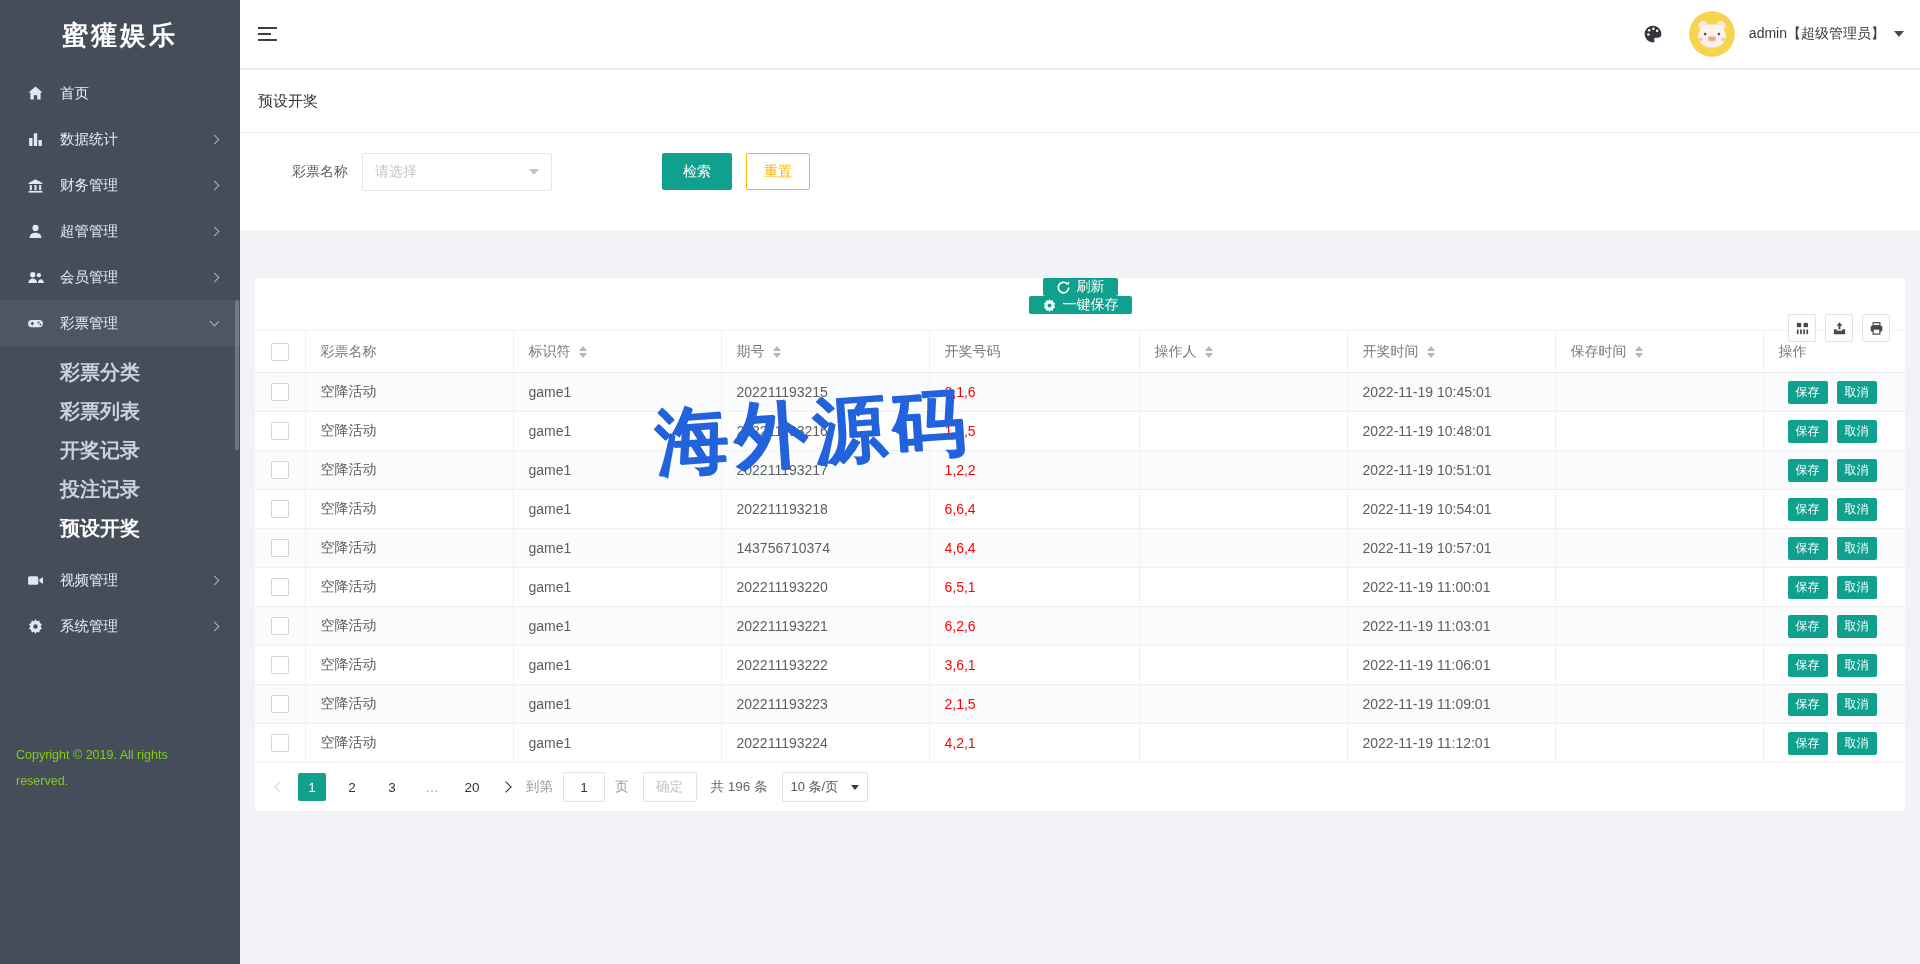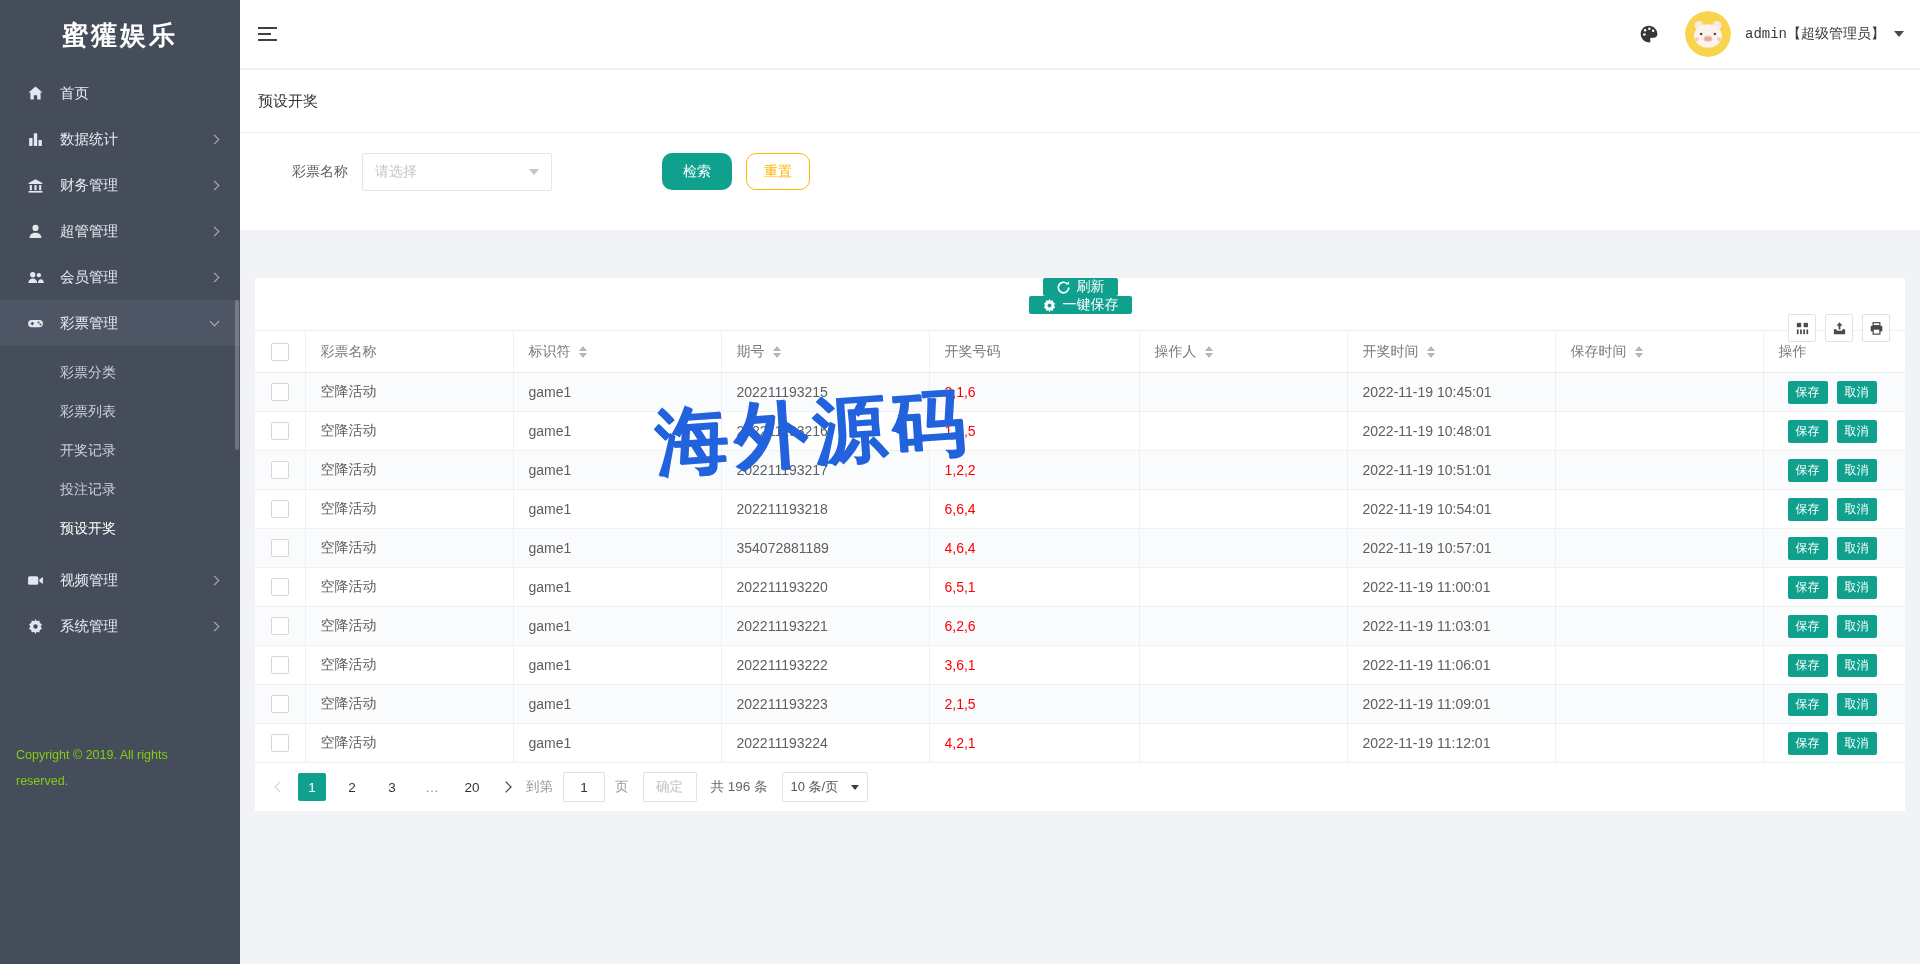--- a/index.html
+++ b/index.html
@@ -12,45 +12,45 @@
   .logo { height:70px; display:flex; align-items:center; justify-content:center; color:#fff; font-size:26px; font-weight:bold; letter-spacing:3px; }
   .menu-item { height:46px; display:flex; align-items:center; padding:0 22px 0 26px; cursor:pointer; color:#e8ebf1; font-size:14.5px; }
   .menu-item.active { background:#4e5665; }
   .mi-icon { width:18px; height:18px; margin-right:16px; display:inline-flex; align-items:center; justify-content:center; }
   .mi-icon svg { width:17px; height:17px; fill:#e3e7ee; }
   .mi-label { flex:1; }
   .chev { width:7px; height:7px; border-top:1.6px solid #aeb5c0; border-right:1.6px solid #aeb5c0; display:inline-block; }
   .chev.right { transform:rotate(45deg); }
   .chev.down { transform:rotate(135deg); margin-top:-4px; }
   .submenu { padding:7px 0 9px; }
-  .submenu-item { height:39px; line-height:39px; padding-left:60px; color:#ccd2dc; font-size:14px; cursor:pointer; }
+  .submenu-item { height:39px; line-height:39px; padding-left:60px; color:#ccd2dc; font-size:20px; cursor:pointer;font-weight:bold; }
   .submenu-item.sub-active { color:#ffffff; }
   .copyright { position:absolute; left:16px; top:742px; width:195px; color:#84cc16; font-size:12.5px; line-height:26px; }
   .sb-scroll { position:absolute; right:1px; top:300px; width:4px; height:150px; border-radius:2px; background:rgba(255,255,255,.22); }
 
   
   .main { flex:1; position:relative; display:flex; flex-direction:column; }
   .topbar { height:70px; background:#fff; display:flex; align-items:center; padding:0 16px 0 18px; border-bottom:2px solid #eef0f4; }
   .burger { width:20px; cursor:pointer; }
   .burger span { display:block; height:2px; background:#3c3f45; margin-bottom:4px; width:19px; }
   .burger span:nth-child(2) { width:13px; }
   .burger span:last-child { margin-bottom:0; }
-  .tb-right { margin-left:auto; display:flex; align-items:center;font-family:Liberation Mono, monospace; }
+  .tb-right { margin-left:auto; display:flex; align-items:center; }
   .theme-icon { width:20px; height:20px; margin-right:26px; cursor:pointer; display:inline-flex; }
   .avatar { width:46px; height:46px; border-radius:50%; overflow:hidden; cursor:pointer; display:inline-flex; }
   .user-name { margin-left:14px; font-size:14px; color:#3a3a3a; cursor:pointer; }
   .caret-down { width:0; height:0; border-left:5px solid transparent; border-right:5px solid transparent; border-top:6px solid #4a4a4a; margin-left:9px; display:inline-block; }
 
   .title-card { background:#fff; }
   .title-row { height:63px; display:flex; align-items:center; padding-left:18px; font-size:15px; color:#333; border-bottom:1px solid #eeeeee; }
   .filter-row { height:97px; display:flex; align-items:center; padding:0 0 20px 52px; }
   .filter-label { font-size:14px; color:#5f5f5f; }
   .select-box { width:190px; height:38px; border:1px solid #e6e6e6; border-radius:2px; background:#fff; display:flex; align-items:center; justify-content:space-between; padding:0 12px; color:#c6c6c6; font-size:14px; margin-left:14px; cursor:pointer;text-align:center; }
   .sel-caret { width:0; height:0; border-left:5px solid transparent; border-right:5px solid transparent; border-top:6px solid #c4c4c4; }
-  .btn { cursor:pointer; border:none; border-radius:10px; font-family:inherit; }
+  .btn { cursor:pointer; border:none; border-radius:2px; font-family:inherit; }
   .btn-search { margin-left:110px; width:70px; height:37px; background:#0fa18e; color:#fff; font-size:14px; }
   .btn-reset { margin-left:14px; width:64px; height:37px; background:#fff; border:1px solid #ffb800; color:#ffb800; font-size:14px; }
 
   .gap { height:48px; }
   .table-card { background:#fff; margin:0 15px; width:1650px; }
   .card-toolbar { height:52px; display:flex; align-items:center; padding:0 15px;flex-direction:column; }
   .btn-teal-ic { height:32px; display:inline-flex; align-items:center; gap:6px; background:#0fa18e; color:#fff; padding:0 13px; font-size:14px; border-radius:2px; }
   .btn-teal-ic svg { width:15px; height:15px; }
   .ml10 { }
   .tool-right { margin-left:auto; display:flex; gap:9px; }
@@ -407,21 +407,21 @@
               <td>2022-11-19 10:54:01</td>
               <td></td>
               <td class="act-cell"><button class="btn-mini">保存</button><button class="btn-mini">取消</button></td>
             </tr>
             <tr>
               <td class="cb-cell">
                 <div class="cb"></div>
               </td>
               <td>空降活动</td>
               <td>game1</td>
-              <td>354072881189</td>
+              <td>143756710374</td>
               <td class="num-red">4,6,4</td>
               <td></td>
               <td>2022-11-19 10:57:01</td>
               <td></td>
               <td class="act-cell"><button class="btn-mini">保存</button><button class="btn-mini">取消</button></td>
             </tr>
             <tr>
               <td class="cb-cell">
                 <div class="cb"></div>
               </td>

